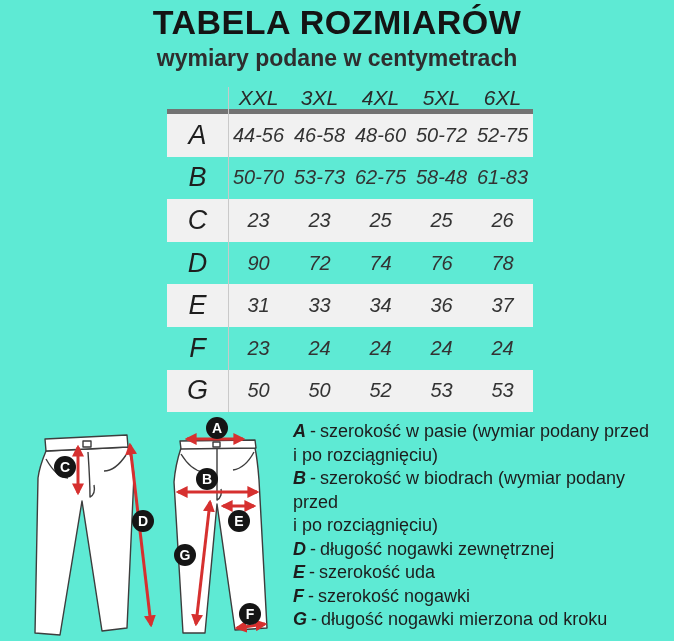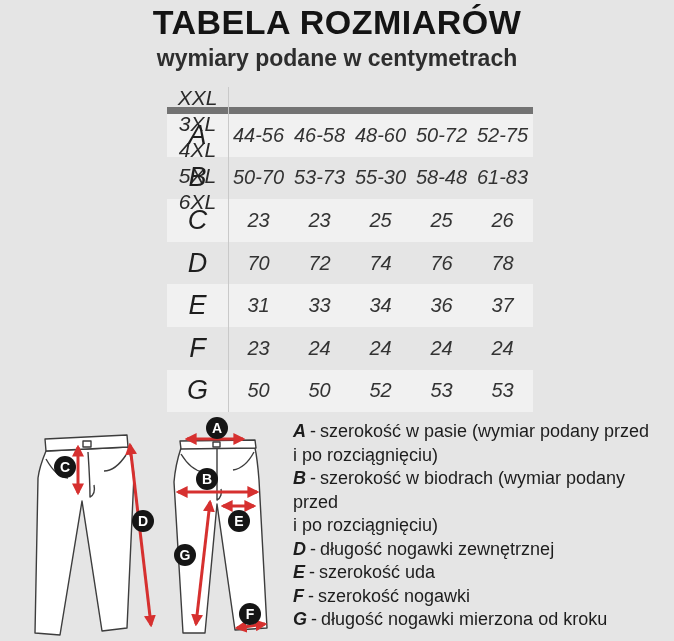--- a/index.html
+++ b/index.html
@@ -1,33 +1,33 @@
 <!DOCTYPE html>
 <html><head>
 <meta charset="utf-8">
 <style>
   * { box-sizing: border-box; }
   html,body { margin:0; padding:0; background:#fff; }
   .page {
     position:relative; width:674px; height:641px; overflow:hidden;
-    background:#e5e5e5; font-family:"Liberation Sans", sans-serif;
+    background:#5eead4; font-family:"Liberation Sans", sans-serif;
   }
   
   .title {
     position:absolute; top:3px; left:0; width:100%;
     text-align:center; font-size:34px; font-weight:700;
     color:#141414; letter-spacing:0.5px;
   }
   .subtitle {
     position:absolute; top:45px; left:0; width:100%;
     text-align:center; font-size:23px; font-weight:700; color:#2e2e2e;
   }
   
   .size-table { position:absolute; left:167px; top:85px; width:366px; }
-  .thead { display:flex; height:29px; border-bottom:7px solid #737373;flex-direction:column; }
+  .thead { display:flex; height:29px; border-bottom:5px solid #737373; }
   .th {
     width:61px; text-align:center; font-style:italic;
     font-size:21px; line-height:26px; color:#2a2a2a;
   }
   .vline {
     position:absolute; left:61px; top:2px; bottom:0; width:1px;
     background:#c9c9c9;
   }
   .trow { display:flex; height:42.6px; align-items:center; }
   .trow.alt { background:#f1f1f1; }
@@ -75,35 +75,35 @@
       <div class="td">44-56</div>
       <div class="td">46-58</div>
       <div class="td">48-60</div>
       <div class="td">50-72</div>
       <div class="td">52-75</div>
     </div>
     <div class="trow">
       <div class="tlabel">B</div>
       <div class="td">50-70</div>
       <div class="td">53-73</div>
-      <div class="td">55-30</div>
+      <div class="td">62-75</div>
       <div class="td">58-48</div>
       <div class="td">61-83</div>
     </div>
     <div class="trow alt">
       <div class="tlabel">C</div>
       <div class="td">23</div>
       <div class="td">23</div>
       <div class="td">25</div>
       <div class="td">25</div>
       <div class="td">26</div>
     </div>
     <div class="trow">
       <div class="tlabel">D</div>
-      <div class="td">70</div>
+      <div class="td">90</div>
       <div class="td">72</div>
       <div class="td">74</div>
       <div class="td">76</div>
       <div class="td">78</div>
     </div>
     <div class="trow alt">
       <div class="tlabel">E</div>
       <div class="td">31</div>
       <div class="td">33</div>
       <div class="td">34</div>

